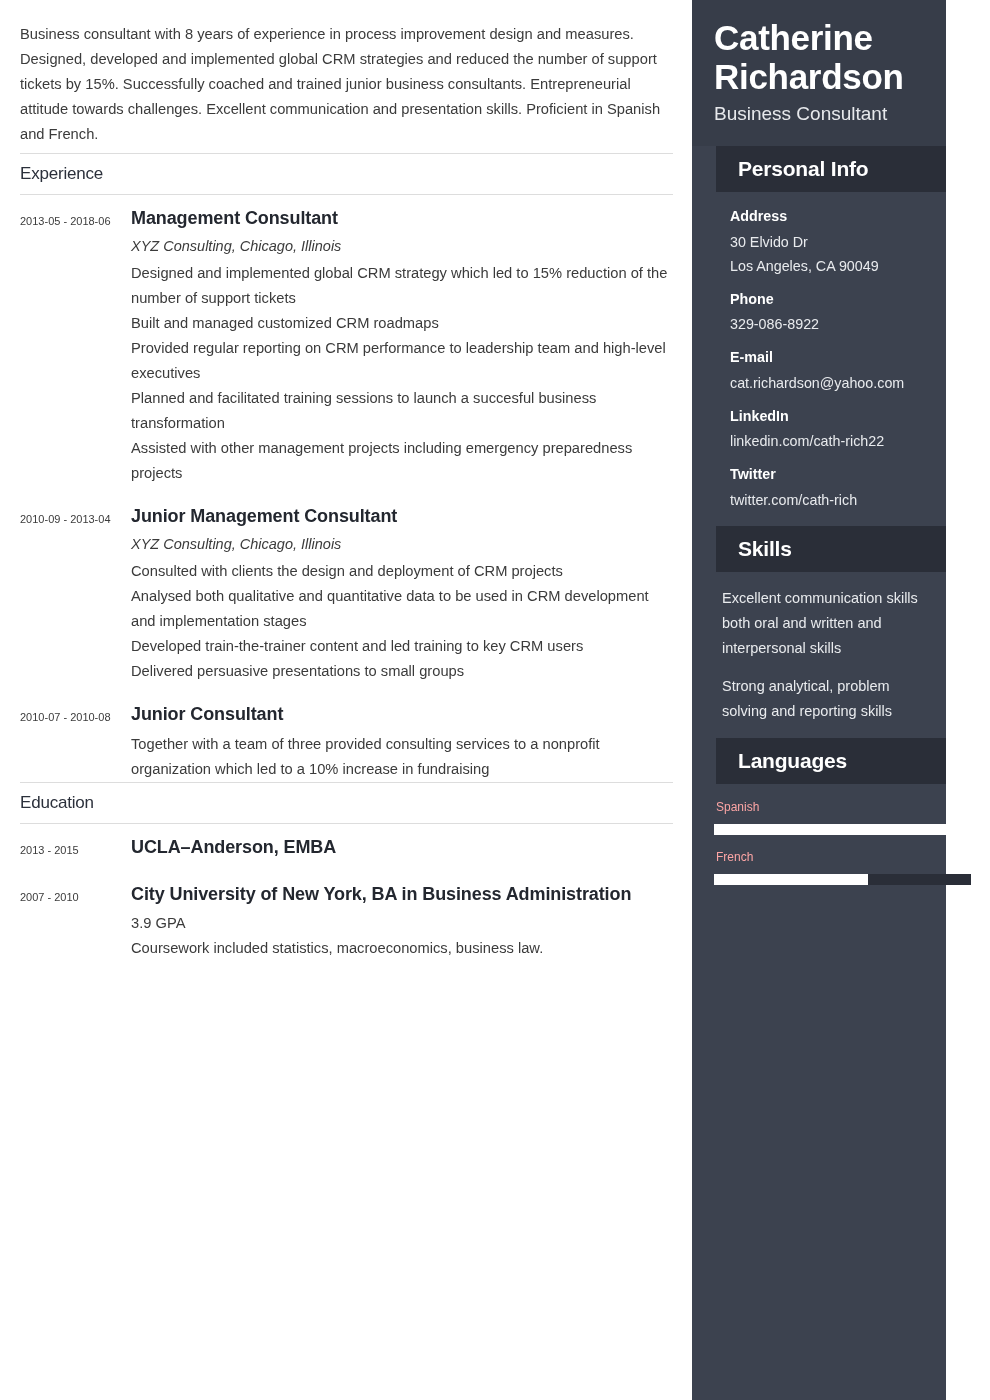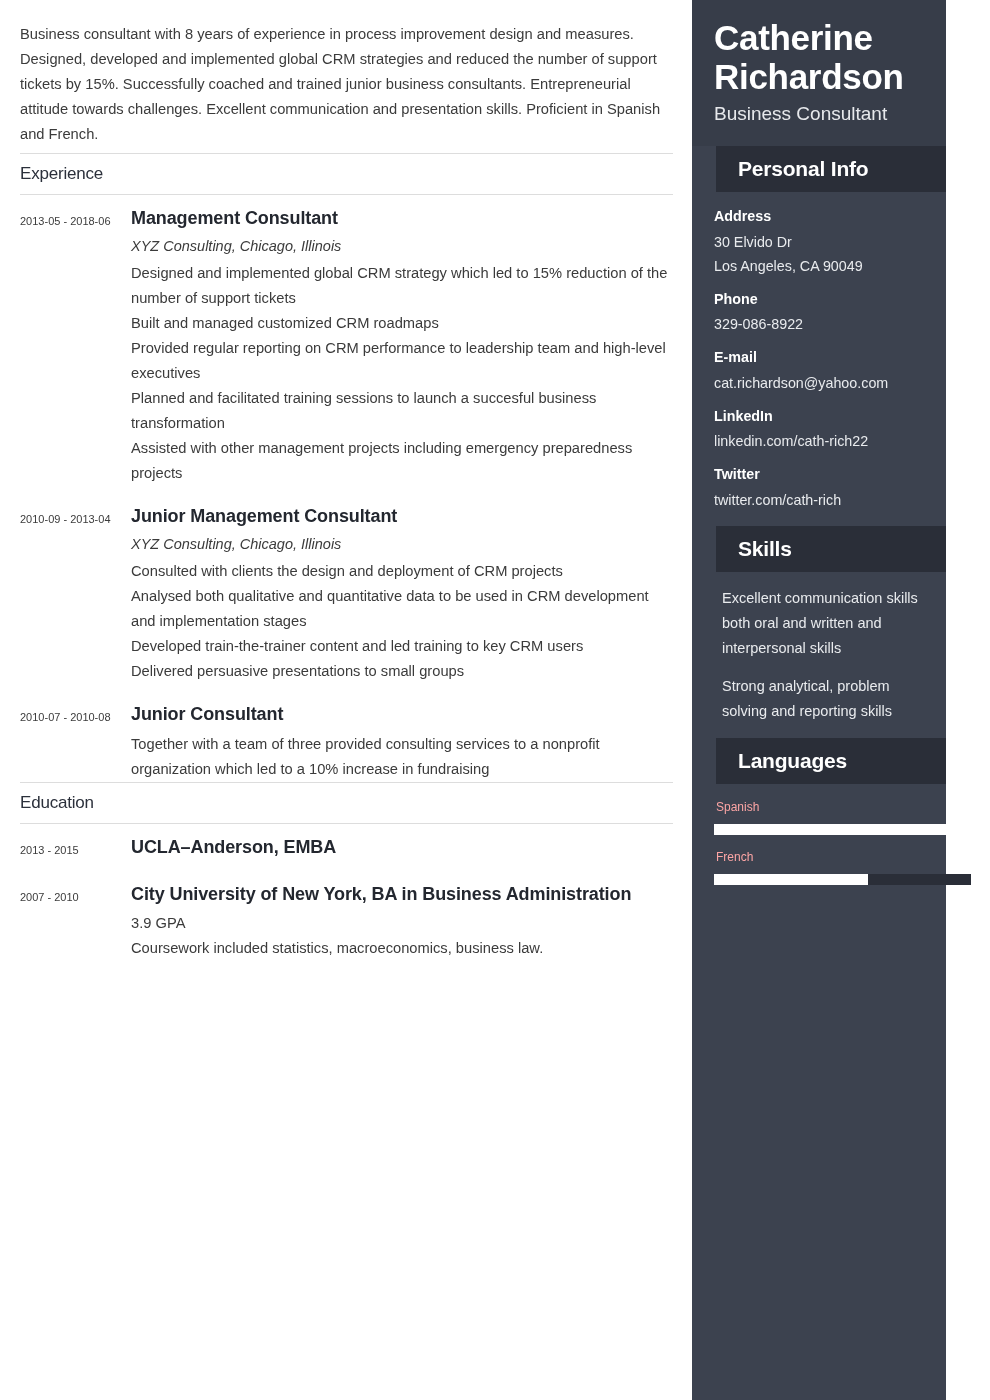--- a/index.html
+++ b/index.html
@@ -150,21 +150,21 @@
     font-weight: bold;
     color: #ffffff;
     letter-spacing: -0.2px;
     line-height: 1.2;
   }
 
   .side-section-body {
     padding: 14px 22px 12px 22px;
   }
 
-  .info-group { margin-bottom: 11px; }
+  .info-group { margin-bottom: 11px; margin-left: 16px; }
   .info-group:last-child { margin-bottom: 2px; }
   .info-label {
     font-size: 14.3px;
     font-weight: bold;
     color: #ffffff;
     line-height: 1.5;
     margin: 0 0 2px 0;
   }
   .info-value {
     font-size: 14.3px;

